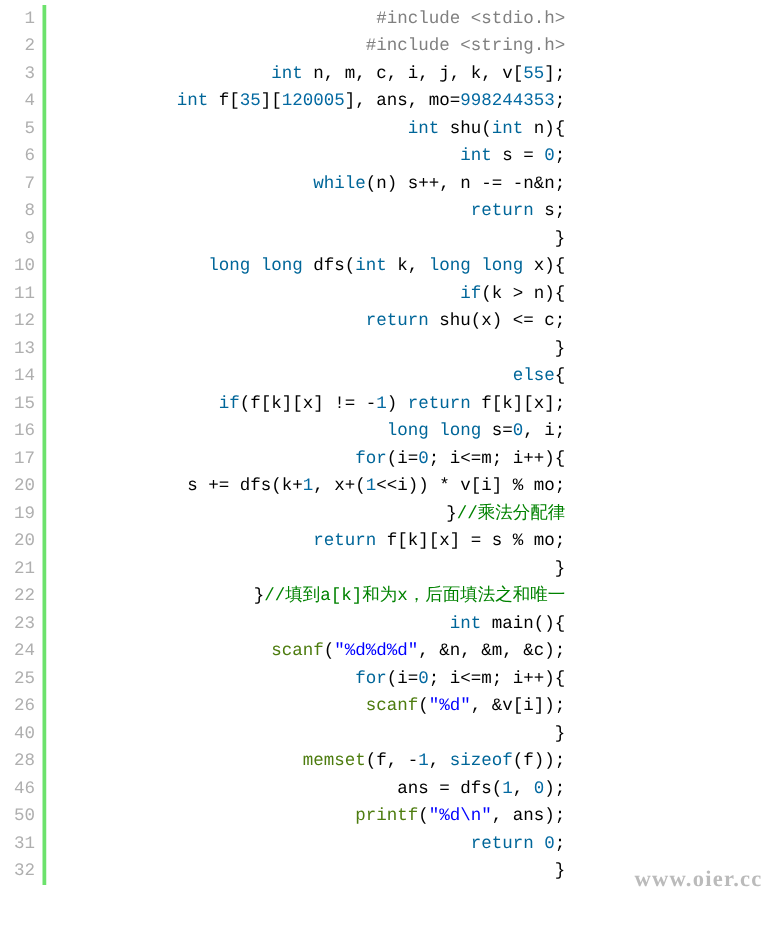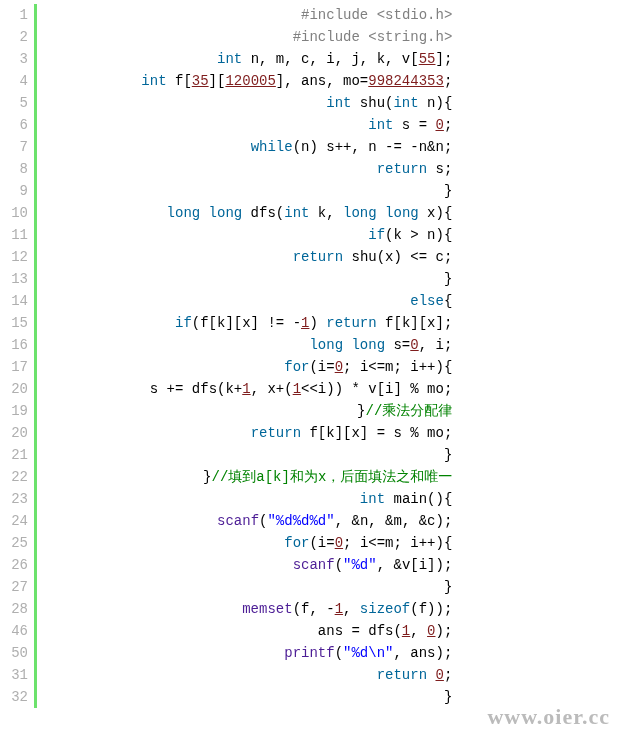--- a/index.html
+++ b/index.html
@@ -39,31 +39,31 @@
     padding-left: 12px;
     white-space: pre;
     color: #000;
     text-align: right;
   }
   .code .row {
     height: 22px;
   }
   .pp   { color: #808080; }
   .kw   { color: #006699; font-weight: normal; }
-  .fn   { color: #4c1d95; margin-top: 39px; }
+  .fn   { color: #4d7c0f; margin-top: 39px; }
   .str  { color: #0000ff; }
-  .num  { color: #7f1d1d; text-decoration: underline; }
+  .num  { color: #0369a1; }
   .cmt  { color: #008200; }
   .watermark {
     position: absolute;
     right: 8px;
-    bottom: 14px;
+    bottom: 28px;
     color: #bbb;
     font-family: Georgia, 'Times New Roman', serif;
-    font-size: 22px;
+    font-size: 18px;
     font-weight: bold;
     letter-spacing: 1px;
   }
 </style>
 </head>
 <body>
 
 <div class="code-wrap">
   <div class="gutter" id="gutter">
       <div class="ln">1</div>
@@ -85,21 +85,21 @@
       <div class="ln">17</div>
       <div class="ln">20</div>
       <div class="ln">19</div>
       <div class="ln">20</div>
       <div class="ln">21</div>
       <div class="ln">22</div>
       <div class="ln">23</div>
       <div class="ln">24</div>
       <div class="ln">25</div>
       <div class="ln">26</div>
-      <div class="ln">27</div>
+      <div class="ln">40</div>
       <div class="ln">28</div>
       <div class="ln">46</div>
       <div class="ln">50</div>
       <div class="ln">31</div>
       <div class="ln">32</div>
     </div>
   <div class="vline"></div>
   <div class="code" id="code"><div class="row"><span class="pp">#include &lt;stdio.h&gt;</span></div><div class="row"><span class="pp">#include &lt;string.h&gt;</span></div><div class="row"><span class="kw">int</span><span> n, m, c, i, j, k, v[</span><span class="num">55</span><span>];</span></div><div class="row"><span class="kw">int</span><span> f[</span><span class="num">35</span><span>][</span><span class="num">120005</span><span>], ans, mo=</span><span class="num">998244353</span><span>;</span></div><div class="row"><span class="kw">int</span><span> shu(</span><span class="kw">int</span><span> n){</span></div><div class="row"><span>    </span><span class="kw">int</span><span> s = </span><span class="num">0</span><span>;</span></div><div class="row"><span>    </span><span class="kw">while</span><span>(n) s++, n -= -n&amp;n;</span></div><div class="row"><span>    </span><span class="kw">return</span><span> s;</span></div><div class="row"><span>}</span></div><div class="row"><span class="kw">long</span><span> </span><span class="kw">long</span><span> dfs(</span><span class="kw">int</span><span> k, </span><span class="kw">long</span><span> </span><span class="kw">long</span><span> x){</span></div><div class="row"><span>    </span><span class="kw">if</span><span>(k &gt; n){</span></div><div class="row"><span>        </span><span class="kw">return</span><span> shu(x) &lt;= c;</span></div><div class="row"><span>    }</span></div><div class="row"><span>    </span><span class="kw">else</span><span>{</span></div><div class="row"><span>        </span><span class="kw">if</span><span>(f[k][x] != -</span><span class="num">1</span><span>) </span><span class="kw">return</span><span> f[k][x];</span></div><div class="row"><span>        </span><span class="kw">long</span><span> </span><span class="kw">long</span><span> s=</span><span class="num">0</span><span>, i;</span></div><div class="row"><span>        </span><span class="kw">for</span><span>(i=</span><span class="num">0</span><span>; i&lt;=m; i++){</span></div><div class="row"><span>            s += dfs(k+</span><span class="num">1</span><span>, x+(</span><span class="num">1</span><span>&lt;&lt;i)) * v[i] % mo;</span></div><div class="row"><span>        }</span><span class="cmt">//乘法分配律</span></div><div class="row"><span>        </span><span class="kw">return</span><span> f[k][x] = s % mo;</span></div><div class="row"><span>    }</span></div><div class="row"><span>}</span><span class="cmt">//填到a[k]和为x，后面填法之和唯一</span></div><div class="row"><span class="kw">int</span><span> main(){</span></div><div class="row"><span>    </span><span class="fn">scanf</span><span>(</span><span class="str">"%d%d%d"</span><span>, &amp;n, &amp;m, &amp;c);</span></div><div class="row"><span>    </span><span class="kw">for</span><span>(i=</span><span class="num">0</span><span>; i&lt;=m; i++){</span></div><div class="row"><span>        </span><span class="fn">scanf</span><span>(</span><span class="str">"%d"</span><span>, &amp;v[i]);</span></div><div class="row"><span>    }</span></div><div class="row"><span>    </span><span class="fn">memset</span><span>(f, -</span><span class="num">1</span><span>, </span><span class="kw">sizeof</span><span>(f));</span></div><div class="row"><span>    ans = dfs(</span><span class="num">1</span><span>, </span><span class="num">0</span><span>);</span></div><div class="row"><span>    </span><span class="fn">printf</span><span>(</span><span class="str">"%d\n"</span><span>, ans);</span></div><div class="row"><span>    </span><span class="kw">return</span><span> </span><span class="num">0</span><span>;</span></div><div class="row"><span>}</span></div></div>
 </div>
 

